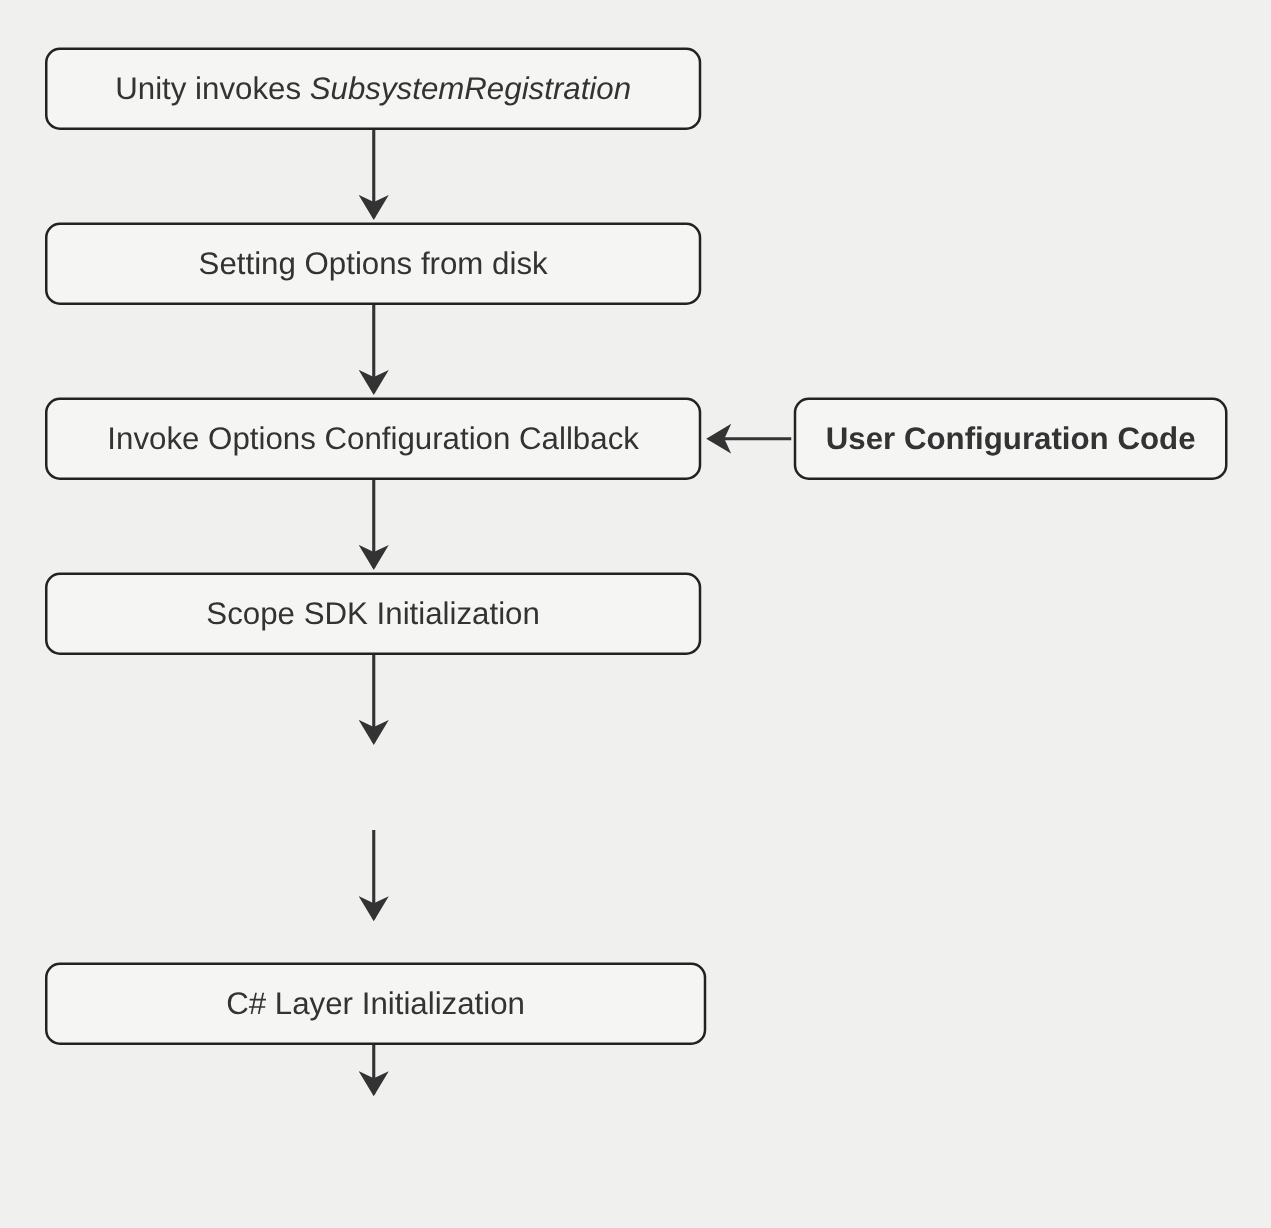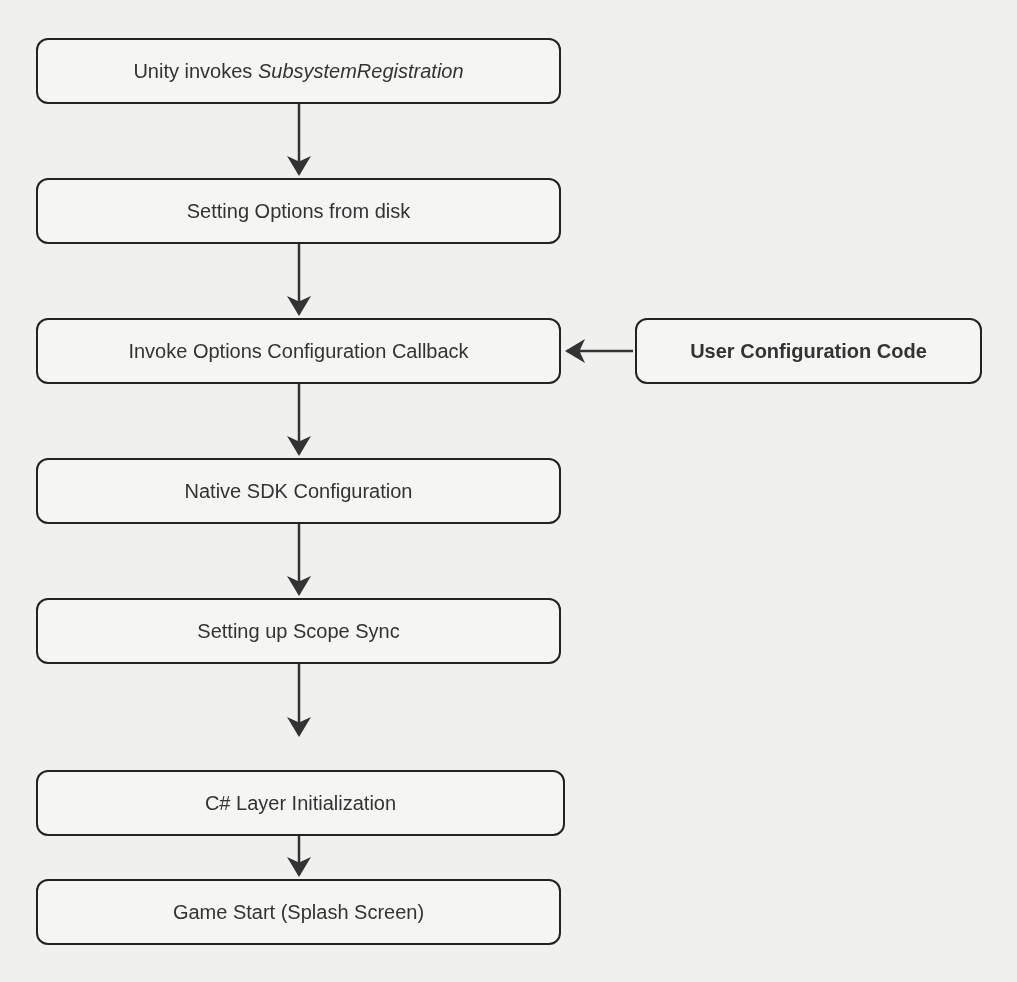--- a/index.html
+++ b/index.html
@@ -32,21 +32,21 @@
   .node {
     position: absolute;
     box-sizing: border-box;
     background: var(--node-fill, #f5f5f3);
     border: 2.5px solid var(--node-border, #222222);
     border-radius: 12px;
     display: flex;
     align-items: center;
     justify-content: center;
     color: var(--text, #333333);
-    font-size: 20px;
+    font-size: 25px;
     line-height: 1.2;
     text-align: center;
     white-space: nowrap;
   }
   .node .label em {
     font-style: italic;
   }
 </style>
 </head>
 <body>
@@ -78,28 +78,22 @@
 
   <div class="node" style="left:36px; top:318px; width:525px; height:66px;">
     <span class="label">Invoke Options Configuration Callback</span>
   </div>
 
   <div class="node" style="left:635px; top:318px; width:347px; height:66px;font-weight:bold;">
     <span class="label">User Configuration Code</span>
   </div>
 
   <div class="node" style="left:36px; top:458px; width:525px; height:66px;">
-    <span class="label">Native SDK Configuration</span>
+    <span class="label">Scope SDK Initialization</span>
   </div>
 
-  <div class="node" style="left:36px; top:598px; width:525px; height:66px;">
-    <span class="label">Setting up Scope Sync</span>
-  </div>
 
   <div class="node" style="left:36px; top:770px; width:529px; height:66px;text-align:center;">
     <span class="label">C# Layer Initialization</span>
   </div>
 
-  <div class="node" style="left:36px; top:879px; width:525px; height:66px;">
-    <span class="label">Game Start (Splash Screen)</span>
-  </div>
 
 </div>
 
 </body></html>

